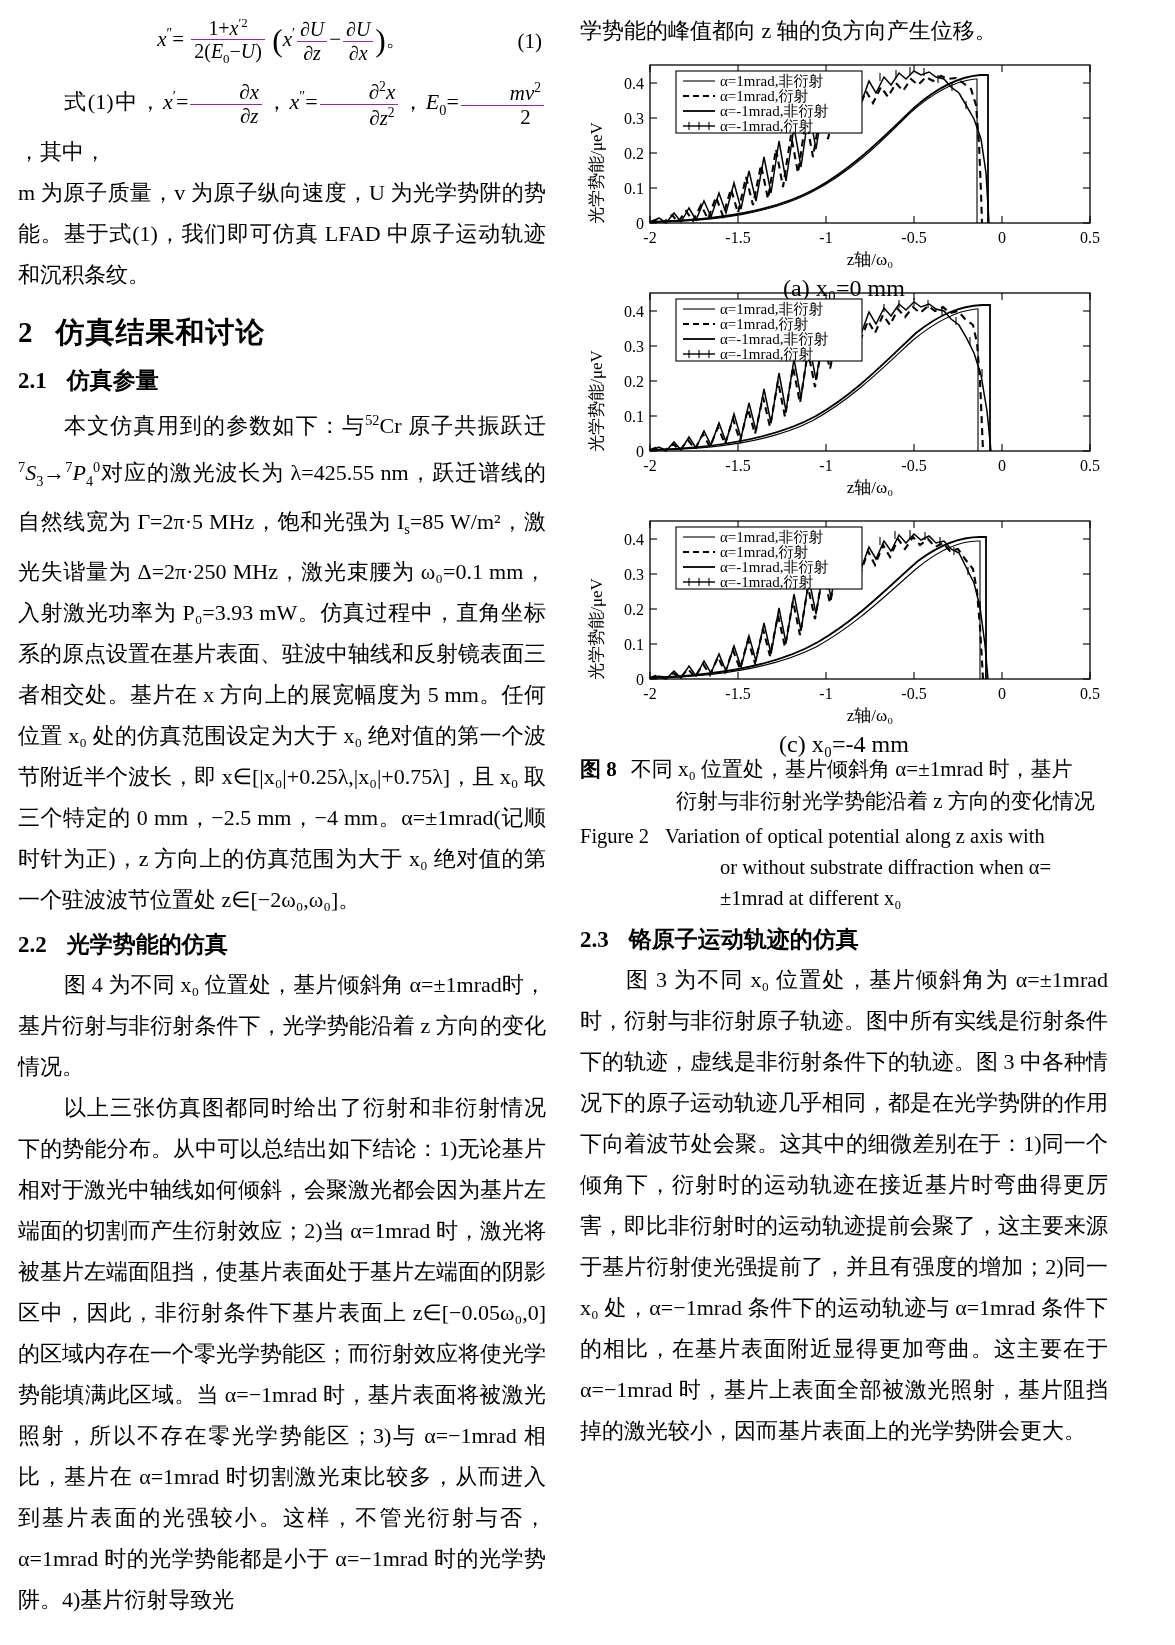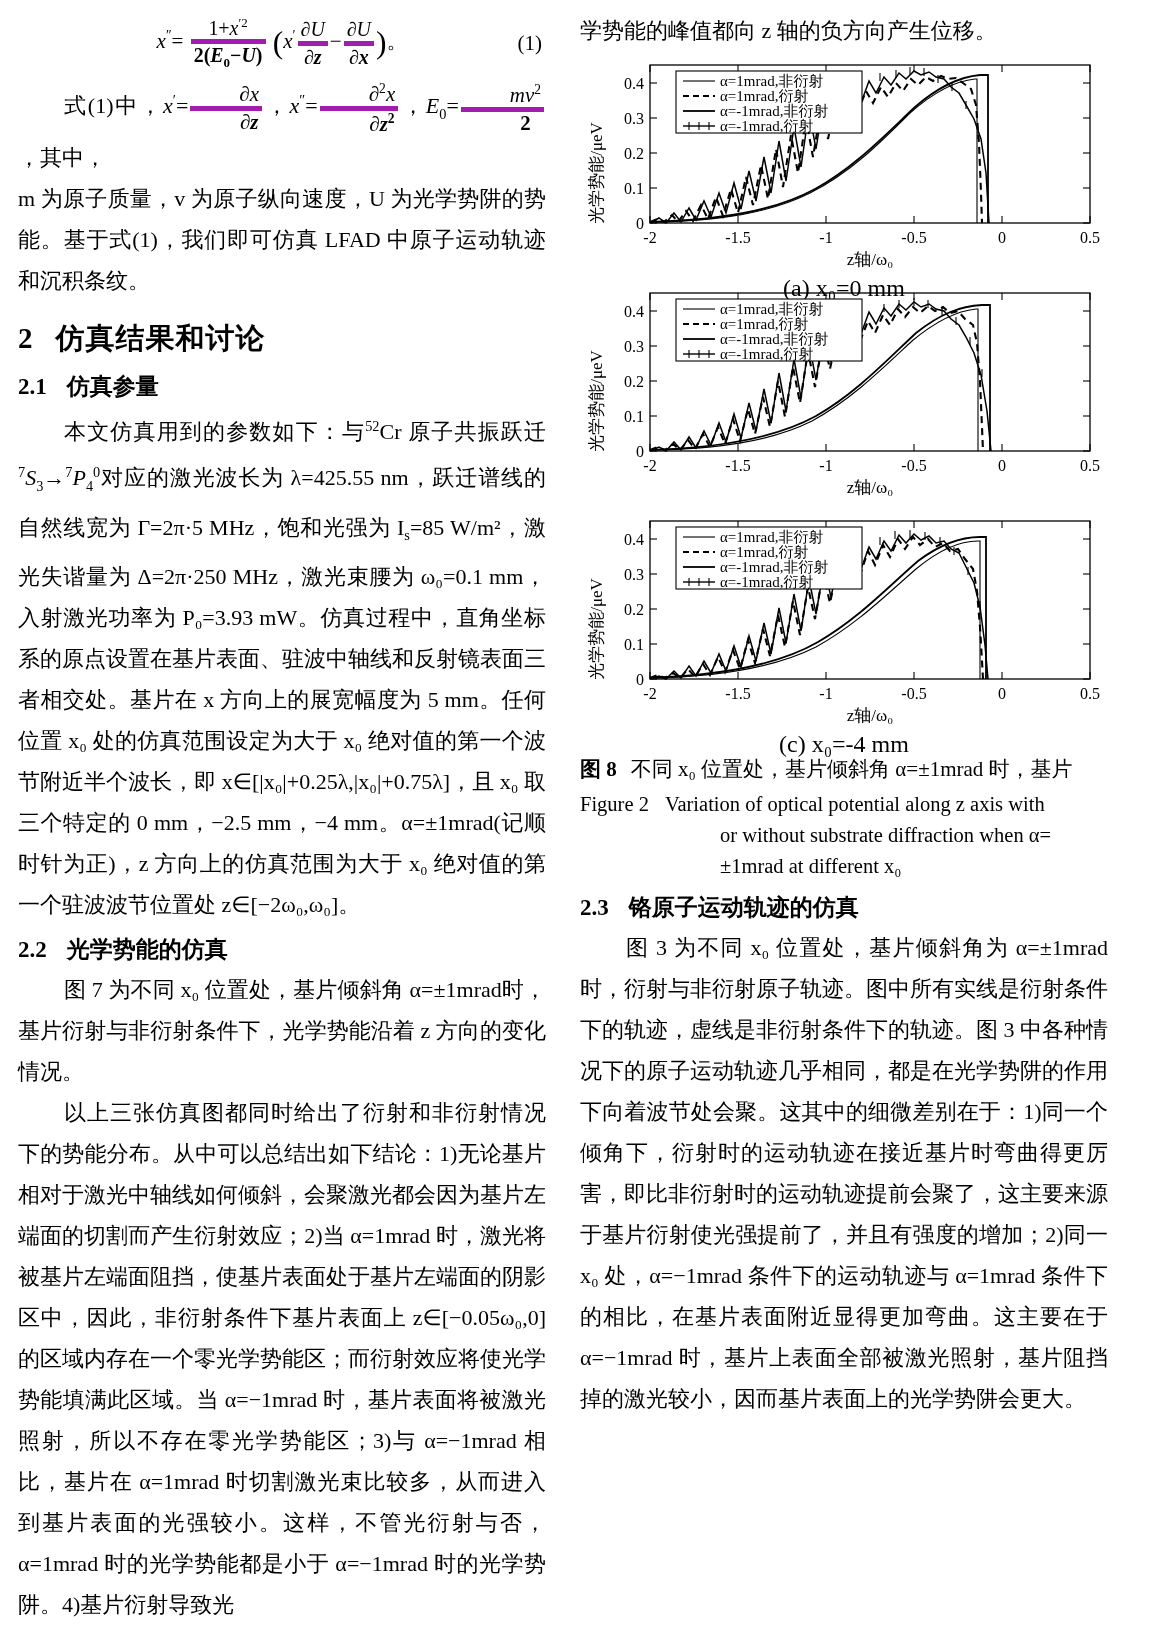--- a/index.html
+++ b/index.html
@@ -45,22 +45,22 @@
     font-size:23px;
     font-weight:bold;
     margin:9px 0 4px 0;
   }
   .h3 .num{margin-right:20px;}
   .sup{vertical-align:super;font-size:0.65em;}
   .sub{vertical-align:sub;font-size:0.65em;}
   .it{font-style:italic;font-family:"Liberation Serif",serif;}
   
   .frac{display:inline-block;vertical-align:middle;text-align:center;font-size:0.95em;line-height:1.12;margin:0 2px;}
-  .frac .n{display:block;padding:0 3px;border-bottom:5px solid #a21caf;}
-  .frac .d{display:block;padding:0 3px;font-weight:bold;}
+  .frac .n{display:block;padding:0 3px;border-bottom:1px solid #a21caf;}
+  .frac .d{display:block;padding:0 3px;}
   .big{font-size:1.5em;vertical-align:middle;}
   
   .figwrap{margin:2px 0 0 0;}
   .chartbox{
     width:528px;
     height:228px;
     position:relative;
   }
   .chart-svg{display:block;}
   .subcap{
@@ -114,21 +114,21 @@
     </div>
 
     <div class="para indent">
       <span>本文仿真用到的参数如下：与</span><span class="sup">52</span><span>Cr 原子共振跃迁</span><span class="sup">7</span><span class="it">S</span><span class="sub">3</span>→<span class="sup">7</span><span class="it">P</span><span class="sub">4</span><span class="sup">0</span><span>对应的激光波长为 λ=425.55 nm，跃迁谱线的自然线宽为 Γ=2π·5 MHz，饱和光强为 I</span><span class="sub">s</span><span>=85 W/m²，激光失谐量为 Δ=2π·250 MHz，激光束腰为 ω₀=0.1 mm，入射激光功率为 P₀=3.93 mW。仿真过程中，直角坐标系的原点设置在基片表面、驻波中轴线和反射镜表面三者相交处。基片在 x 方向上的展宽幅度为 5 mm。任何位置 x₀ 处的仿真范围设定为大于 x₀ 绝对值的第一个波节附近半个波长，即 x∈[|x₀|+0.25λ,|x₀|+0.75λ]，且 x₀ 取三个特定的 0 mm，−2.5 mm，−4 mm。α=±1mrad(记顺时针为正)，z 方向上的仿真范围为大于 x₀ 绝对值的第一个驻波波节位置处 z∈[−2ω₀,ω₀]。</span>
     </div>
 
     <div class="h3">
       <span class="num">2.2</span><span>光学势能的仿真</span>
     </div>
 
-    <div class="para indent">图 7 为不同 x₀ 位置处，基片倾斜角 α=±1mrad时，基片衍射与非衍射条件下，光学势能沿着 z 方向的变化情况。</div>
+    <div class="para indent">图 4 为不同 x₀ 位置处，基片倾斜角 α=±1mrad时，基片衍射与非衍射条件下，光学势能沿着 z 方向的变化情况。</div>
 
     <div class="para indent">以上三张仿真图都同时给出了衍射和非衍射情况下的势能分布。从中可以总结出如下结论：1)无论基片相对于激光中轴线如何倾斜，会聚激光都会因为基片左端面的切割而产生衍射效应；2)当 α=1mrad 时，激光将被基片左端面阻挡，使基片表面处于基片左端面的阴影区中，因此，非衍射条件下基片表面上 z∈[−0.05ω₀,0]的区域内存在一个零光学势能区；而衍射效应将使光学势能填满此区域。当 α=−1mrad 时，基片表面将被激光照射，所以不存在零光学势能区；3)与 α=−1mrad 相比，基片在 α=1mrad 时切割激光束比较多，从而进入到基片表面的光强较小。这样，不管光衍射与否，α=1mrad 时的光学势能都是小于 α=−1mrad 时的光学势阱。4)基片衍射导致光</div>
 
   </div>
 
   <div class="col">
 
     <div class="para">学势能的峰值都向 z 轴的负方向产生位移。</div>
 
     <div class="figwrap">
@@ -383,20 +383,21 @@
               </g>
               <text x="140" y="78" font-size="15">α=-1mrad,衍射</text>
             </g>
           </g>
         </svg>
         <div class="subcap">(c) x₀=-4 mm</div>
       </div>
 
       <div class="figcap-cn">
         <span class="lbl">图 8</span><span class="body">不同 x₀ 位置处，基片倾斜角 α=±1mrad 时，基片</span>
+        <span class="ind">衍射与非衍射光学势能沿着 z 方向的变化情况</span>
       </div>
 
       <div class="figcap-en">
         <span style="font-weight:normal;margin-right:16px;text-align:right;">Figure 2</span><span>Variation of optical potential along z axis with</span>
         <span class="ind">or without substrate diffraction when α=</span>
         <span class="ind">±1mrad at different x₀</span>
       </div>
 
     </div>
 

